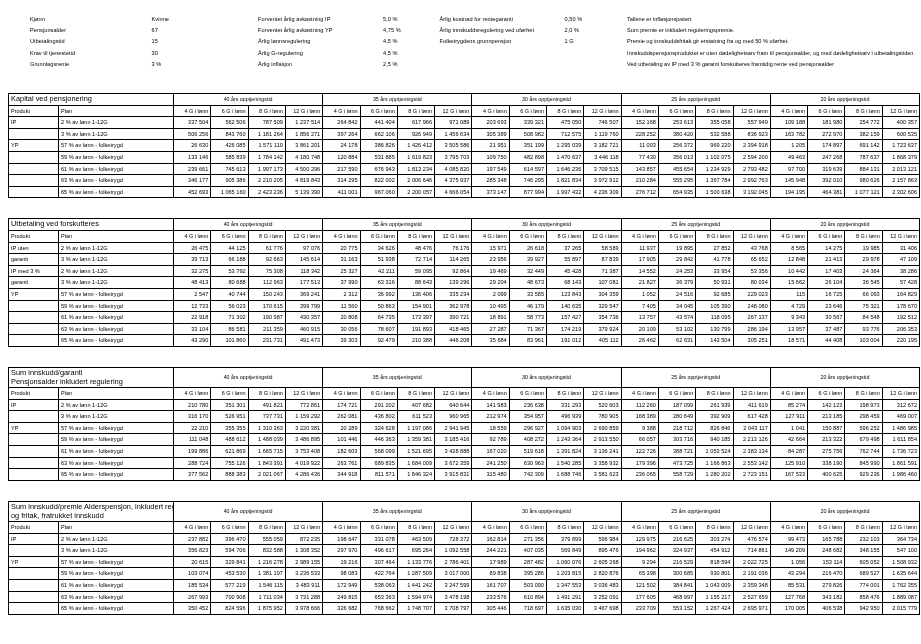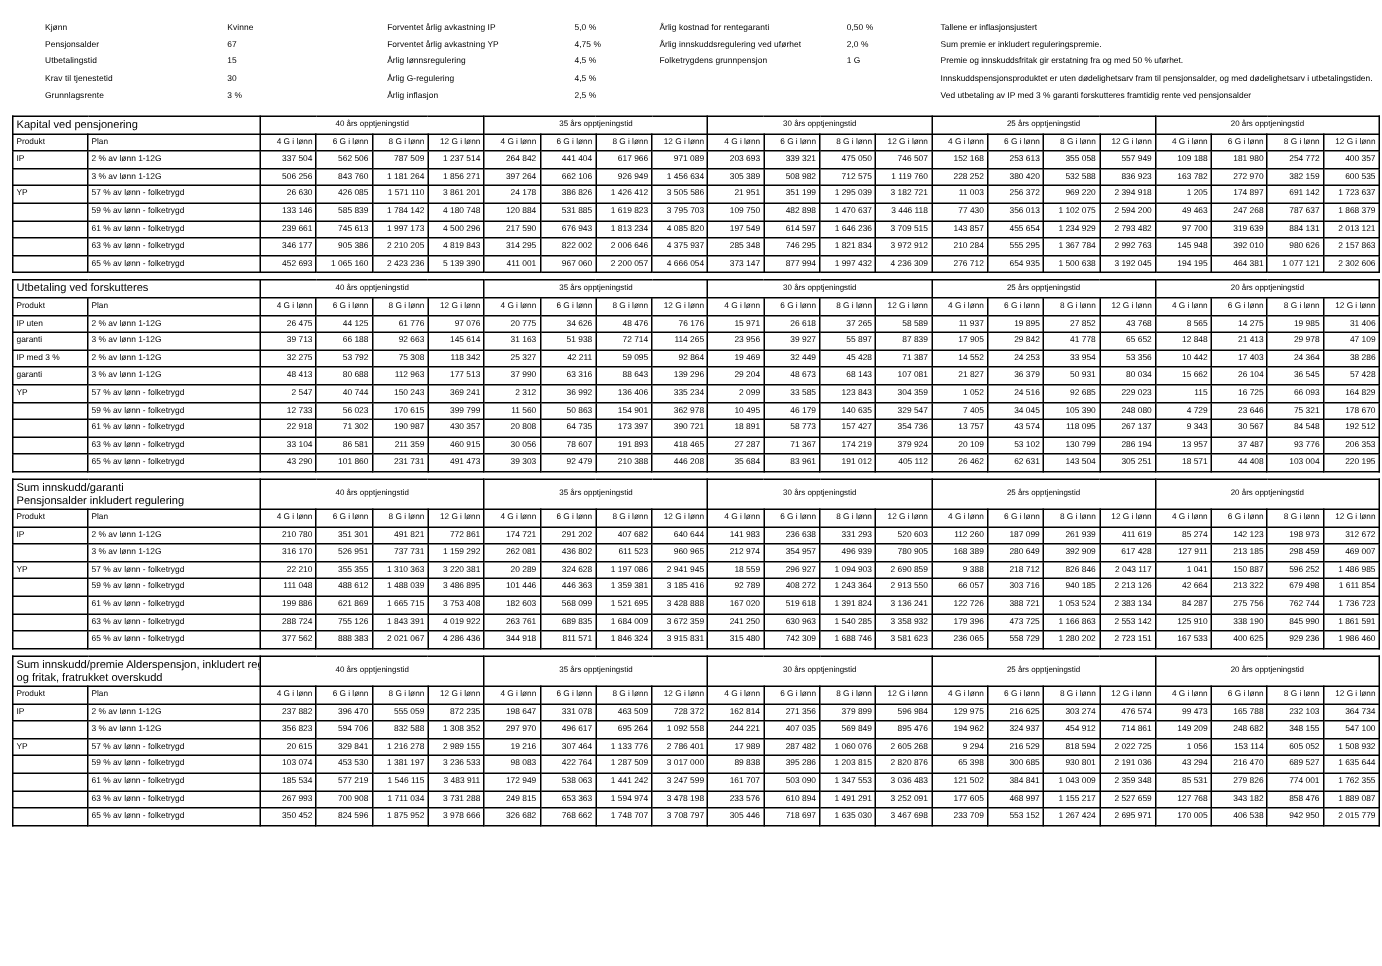--- a/index.html
+++ b/index.html
@@ -16,21 +16,21 @@
   .acol{display:flex;flex-direction:column;gap:1px;}
   .acol.c1{width:146px;}
   .acol.c2{width:128px;}
   .acol.c3{width:150px;}
   .acol.c4{width:68px;}
   .acol.c5{width:auto;padding-left:6px;}
   .arow{font-size:5.6px;line-height:10.2px;white-space:nowrap;letter-spacing:0.05px;}
   .note{font-size:5.6px;line-height:10.2px;white-space:nowrap;}
 
   
-  .block{margin-top:4px;}
+  .block{margin-top:20px;}
 
   table.grid{border-collapse:collapse;table-layout:fixed;width:911px;font-size:5.6px;}
   table.grid td,table.grid th{
     border:0.5px solid #000;
     padding:0 2px;
     height:10.6px;
     line-height:10.6px;
     font-weight:normal;
     box-sizing:border-box;
     overflow:hidden;
@@ -878,21 +878,21 @@
             <col style="width: 37.3px;">
             <col style="width: 37.3px;">
             <col style="width: 37.3px;">
             <col style="width: 37.3px;">
             <col style="width: 37.3px;">
           </colgroup>
           <thead>
             <tr>
               <td class="capcell two" colspan="2" style="vertical-align: bottom;">
                 <div>Sum innskudd/premie Alderspensjon, inkludert regulering</div>
-                <div>og fritak, fratrukket overskudd</div>
+                <div>og fritak, fratrukket innskudd</div>
               </td>
               <th class="group" colspan="4">40 års opptjeningstid</th>
               <th class="group" colspan="4">35 års opptjeningstid</th>
               <th class="group" colspan="4">30 års opptjeningstid</th>
               <th class="group" colspan="4">25 års opptjeningstid</th>
               <th class="group" colspan="4">20 års opptjeningstid</th>
             </tr>
             <tr>
               <th class="hprod">Produkt</th>
               <th class="hplan">Plan</th>

